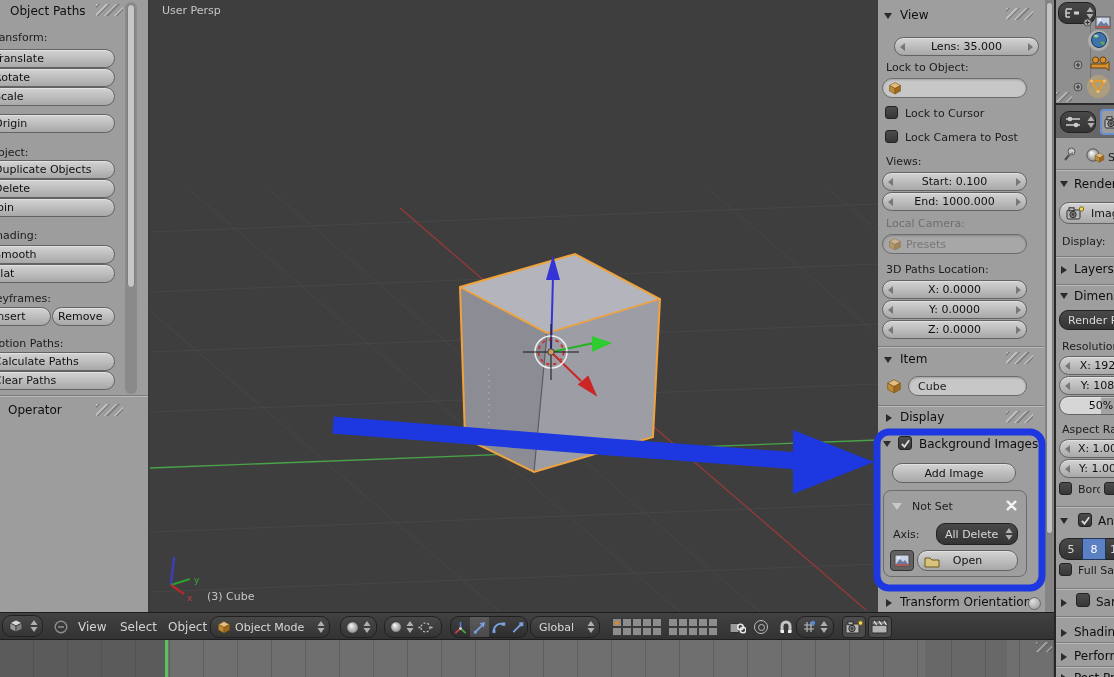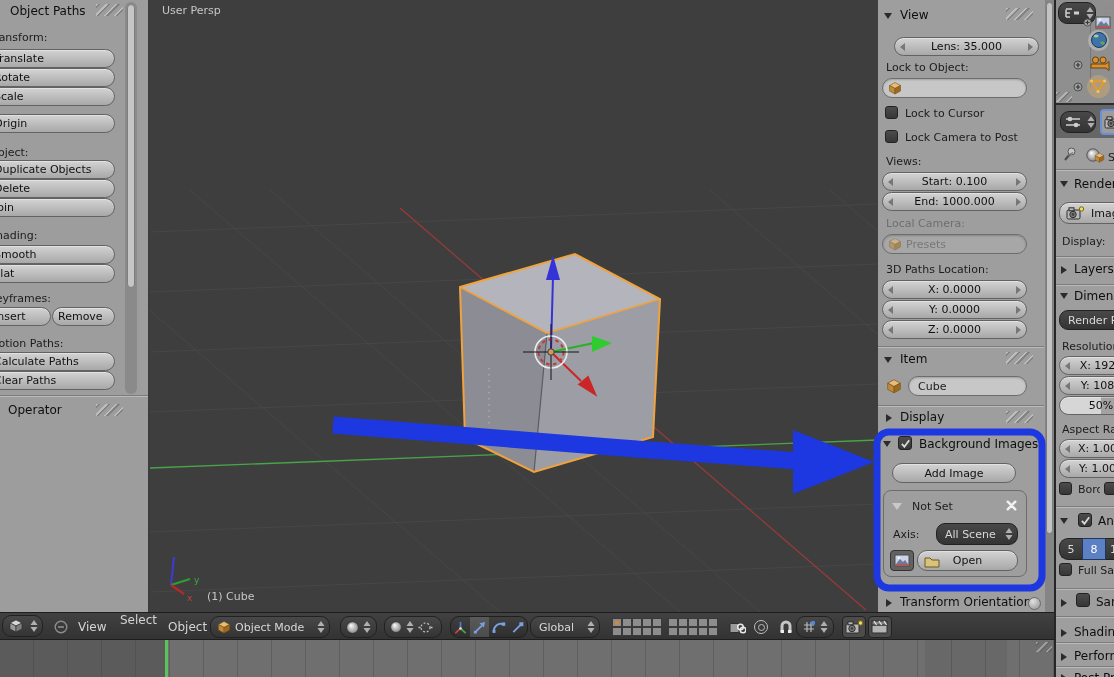--- a/index.html
+++ b/index.html
@@ -280,21 +280,21 @@
 
       <g>
         <line x1="21" y1="585" x2="24" y2="557" stroke="#3c3ccc" stroke-width="2.2"></line>
         <line x1="21" y1="585" x2="40" y2="579" stroke="#2ca02c" stroke-width="2.2"></line>
         <line x1="21" y1="585" x2="34" y2="594" stroke="#b82828" stroke-width="2.2"></line>
         <text x="44" y="583" font-size="9" fill="#39b039">y</text>
         <text x="37" y="601" font-size="9" fill="#c04040">x</text>
       </g>
     </svg>
     <div class="abs" style="left:12px;top:4px;color:#c6c6c6;font-size:11px">User Persp</div>
-    <div class="abs" style="left:57px;top:590px;color:#c6c6c6;font-size:11px">(1) Cube</div>
+    <div class="abs" style="left:57px;top:590px;color:#c6c6c6;font-size:11px">(3) Cube</div>
   </div>
 
   <div class="abs" style="left:878px;top:0;width:176px;height:612px;background:#9e9e9e;overflow:hidden">
 
     <div class="tri-d" style="left:6px;top:13px"></div>
     <div class="hdrT" style="left:22px;top:8px">View</div>
     <div class="grip" style="left:128px;top:8px"></div>
 
     <div class="btn" style="left:16px;top:37px;width:145px">
         <i class="aL"></i>
@@ -380,21 +380,21 @@
       </div>
 
     <div class="abs" style="left:5px;top:490px;width:144px;height:87px;border:1.5px solid #6c6c6c;border-radius:8px;box-sizing:border-box"></div>
     <div class="tri-open" style="left:14px;top:503px"></div>
     <div class="lbl" style="left:34px;top:500px">Not Set</div>
     <svg width="13" height="13" class="abs" style="left:127px;top:499px">
         <use href="#sym-x"></use>
       </svg>
     <div class="lbl" style="left:15px;top:528px">Axis:</div>
     <div class="dark" style="left:58px;top:523px;width:82px;height:22px;padding-left:8px">
-      <span style="flex:1">All Scene</span>
+      <span style="flex:1">All Delete</span>
       <svg width="8" height="14" style="margin-right:4px">
           <use href="#sym-spin"></use>
         </svg>
     </div>
     <div class="abs" style="left:12px;top:550px;width:24px;height:21px;background:#626262;border:1px solid #333;border-radius:4px;box-sizing:border-box;display:flex;align-items:center;justify-content:center">
       <svg width="16" height="13">
           <use href="#sym-imgpic"></use>
         </svg>
     </div>
     <div class="btn" style="left:39px;top:550px;width:101px;height:21px">
@@ -568,21 +568,21 @@
         </svg>
       <svg width="8" height="14">
           <use href="#sym-spin"></use>
         </svg>
     </div>
 
     <svg width="14" height="14" class="abs" style="left:54px;top:7px">
         <use href="#sym-minus"></use>
       </svg>
     <div class="menuTxt" style="left:78px;top:7px">View</div>
-    <div class="menuTxt" style="left:120px;top:0">Select</div>
+    <div class="menuTxt" style="left:120px;top:7px">Select</div>
     <div class="menuTxt" style="left:168px;top:7px">Object</div>
 
     <div class="dark" style="left:210px;top:3px;width:120px;height:22px;padding-left:6px">
       <svg width="14" height="14">
           <use href="#sym-cube"></use>
         </svg>
       <span style="flex:1">Object Mode</span>
       <svg width="8" height="14" style="margin-right:4px">
           <use href="#sym-spin"></use>
         </svg>

